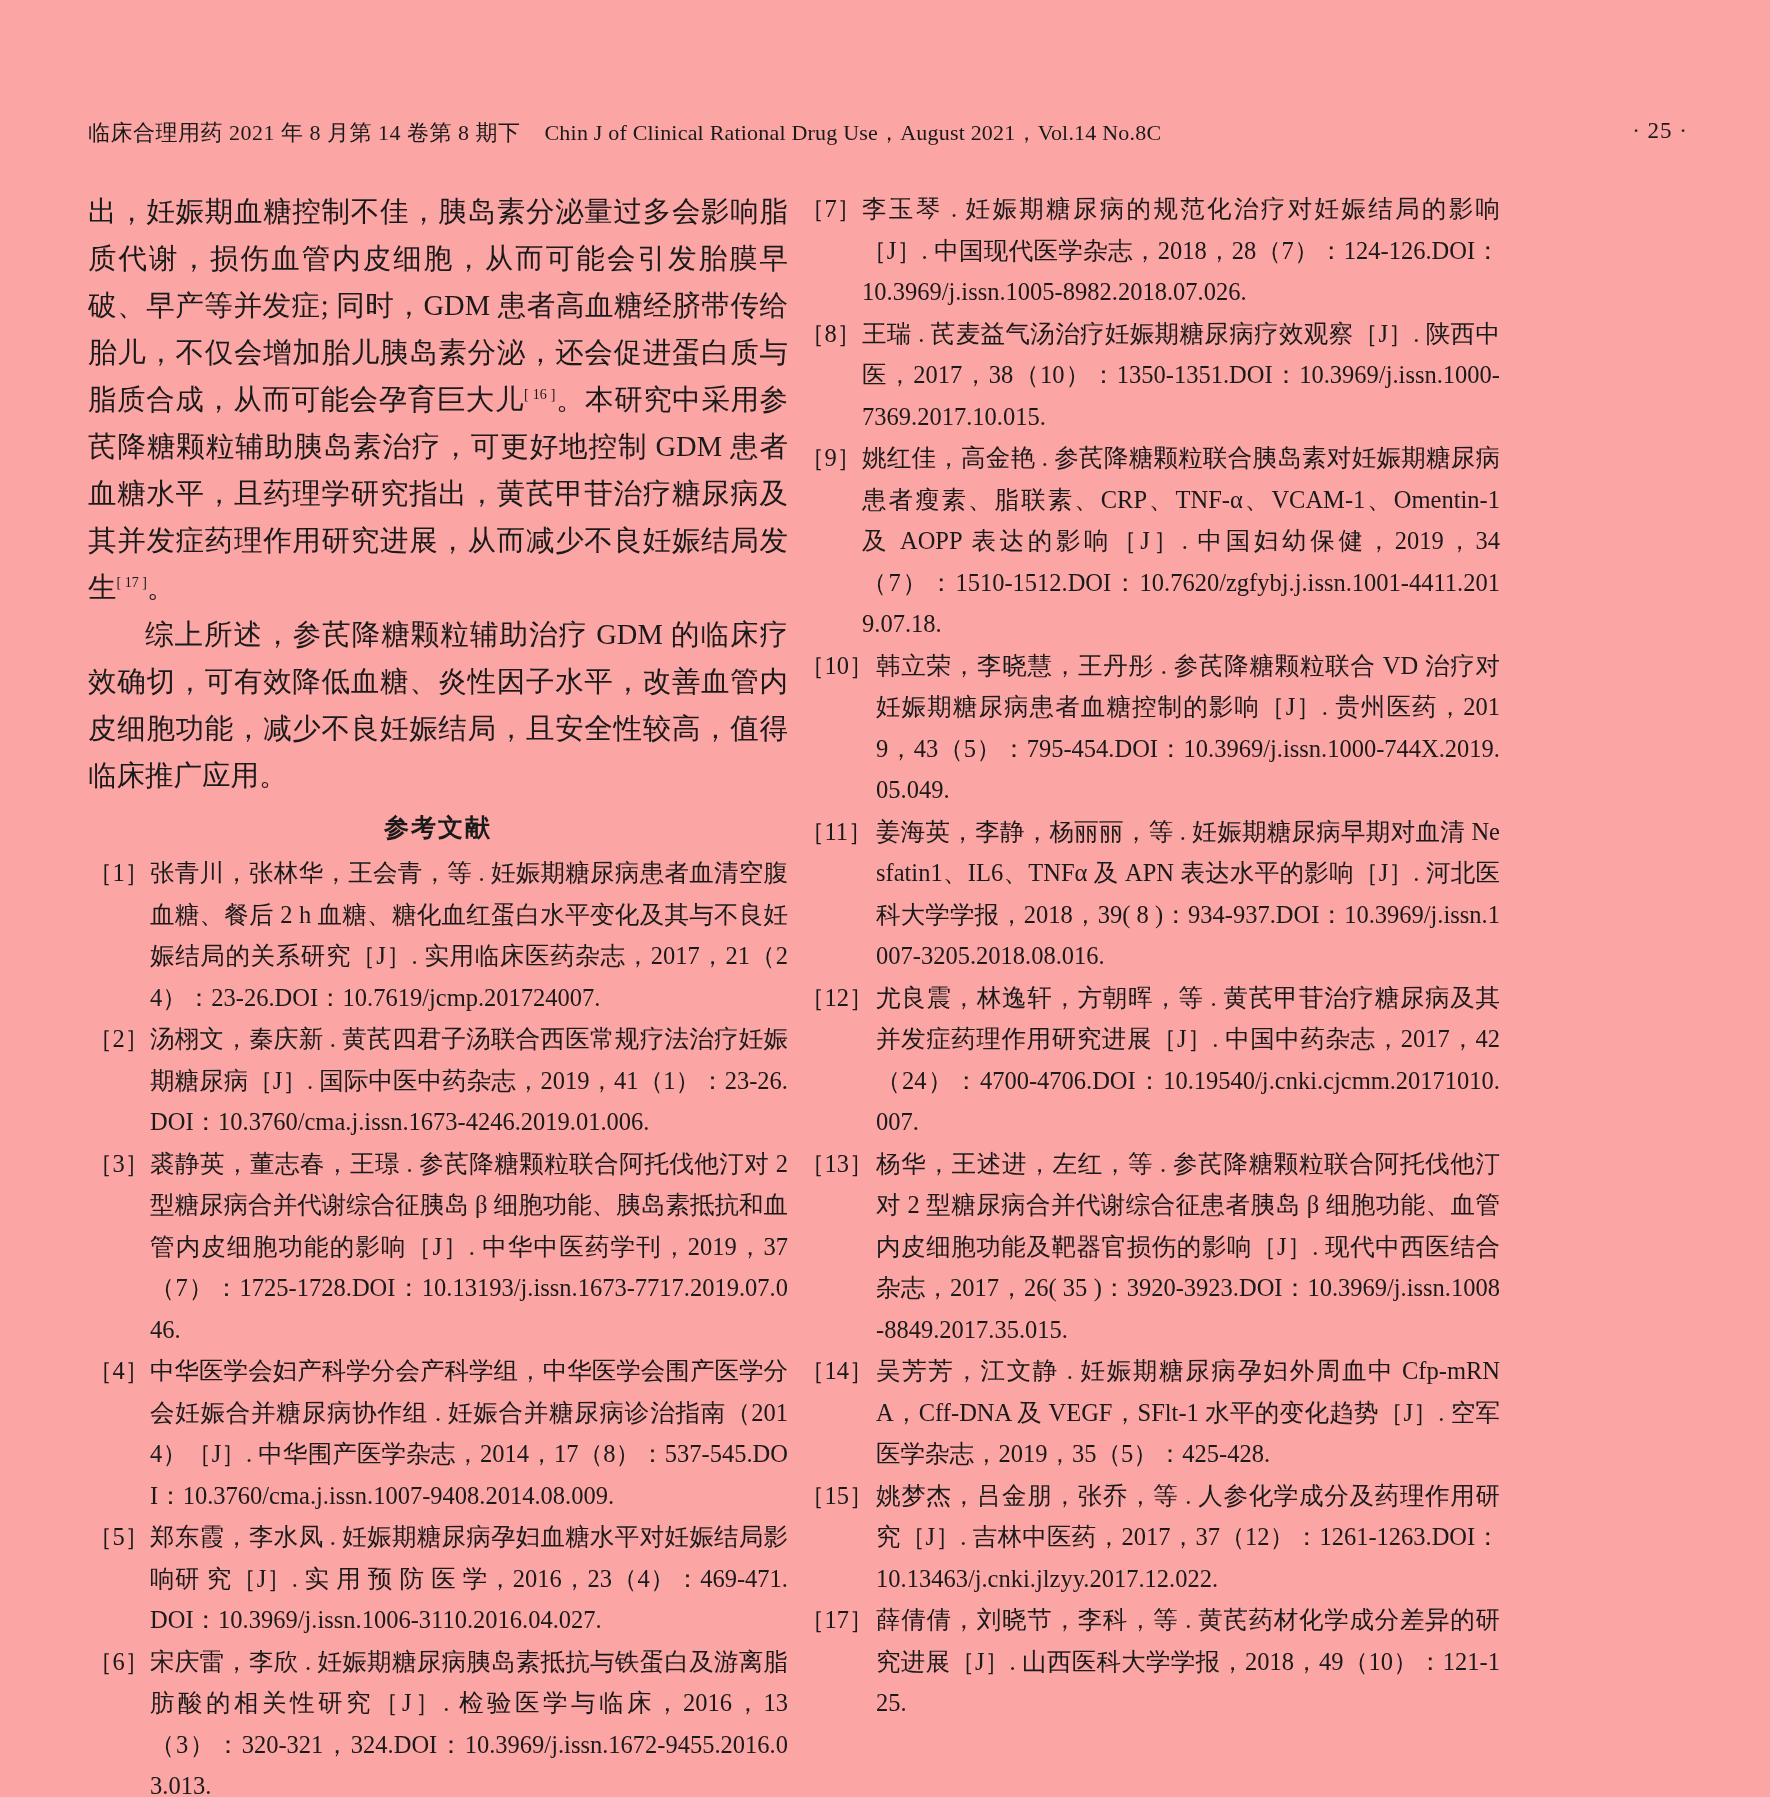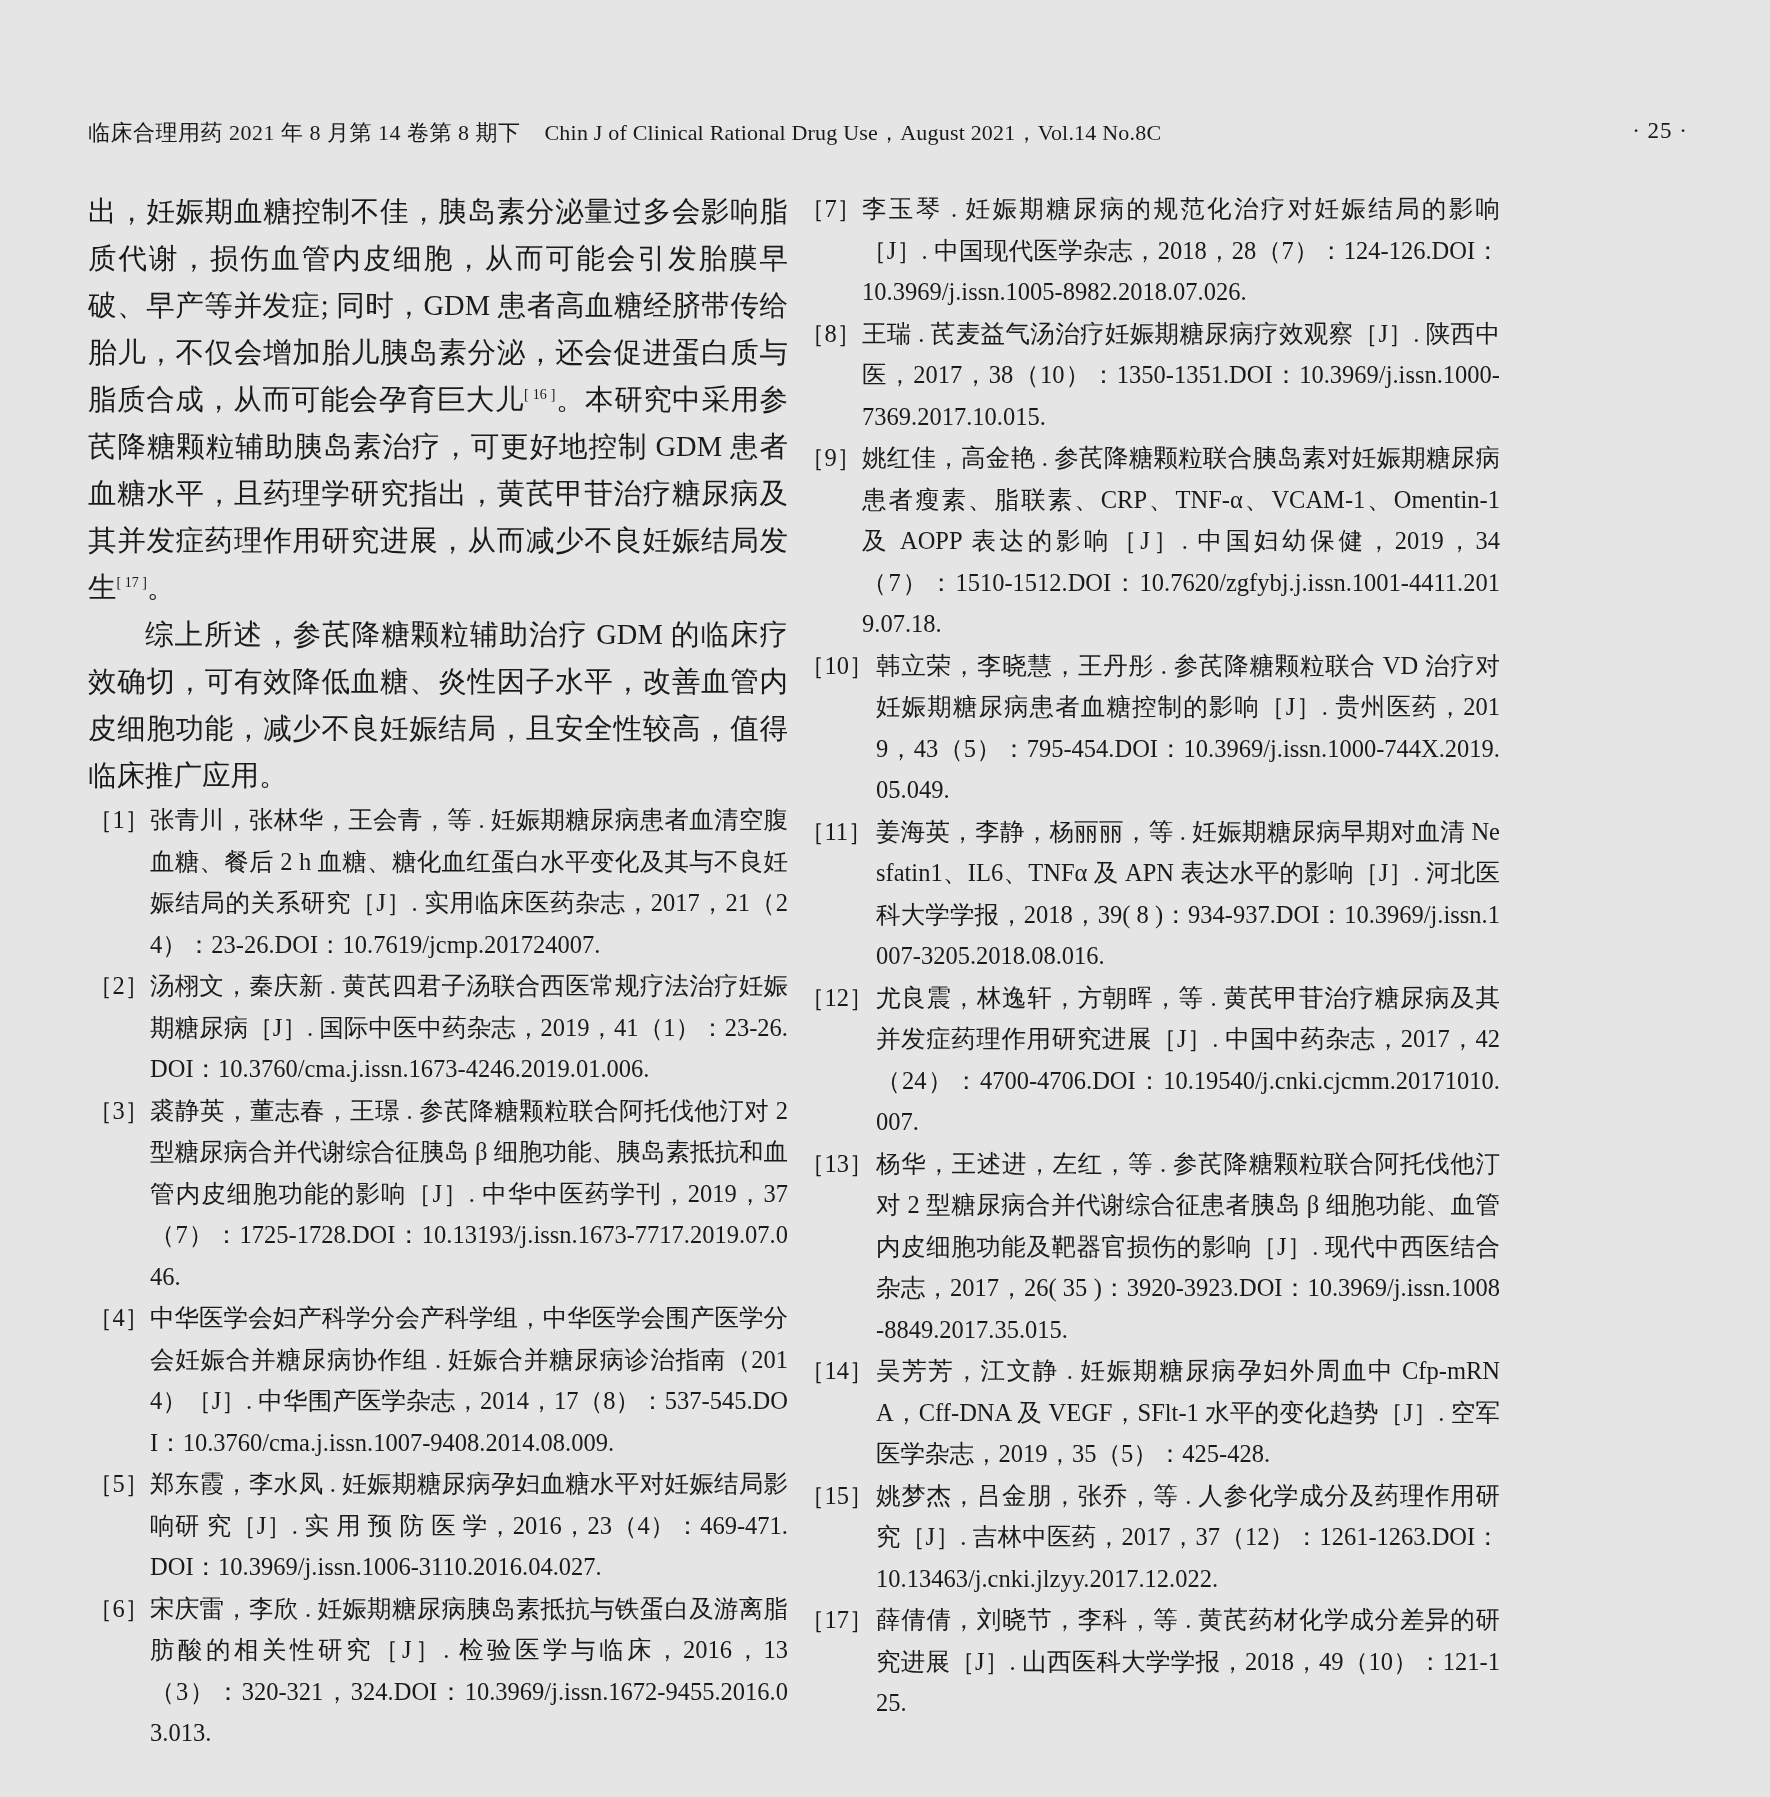--- a/index.html
+++ b/index.html
@@ -13,21 +13,21 @@
     font-family: "Liberation Serif", "DejaVu Serif", serif;
     color: #1a1a1a;
     position: relative;
     overflow: hidden;
   }
   .page {
     position: absolute;
     left: 0; top: 0;
     width: 1770px;
     height: 1797px;
-    background: #e5e5e5;
+    background: #fca5a5;
   }
 
   
   .runhead {
     position: absolute;
     left: 88px;
     top: 118px;
     width: 1600px;
     height: 40px;
     display: flex;
@@ -134,20 +134,21 @@
   <div class="page-no">· 25 ·</div>
 
   <div class="columns">
 
     <div class="col col-left">
 
       <p class="para"><span>出，妊娠期血糖控制不佳，胰岛素分泌量过多会影响脂质代谢，损伤血管内皮细胞，从而可能会引发胎膜早破、早产等并发症; 同时，GDM 患者高血糖经脐带传给胎儿，不仅会增加胎儿胰岛素分泌，还会促进蛋白质与脂质合成，从而可能会孕育巨大儿</span><span class="sup">[ 16 ]</span><span>。本研究中采用参芪降糖颗粒辅助胰岛素治疗，可更好地控制 GDM 患者血糖水平，且药理学研究指出，黄芪甲苷治疗糖尿病及其并发症药理作用研究进展，从而减少不良妊娠结局发生</span><span class="sup">[ 17 ]</span><span>。</span></p>
 
       <p class="para indent">综上所述，参芪降糖颗粒辅助治疗 GDM 的临床疗效确切，可有效降低血糖、炎性因子水平，改善血管内皮细胞功能，减少不良妊娠结局，且安全性较高，值得临床推广应用。</p>
 
+      <div class="ref-heading">参考文献</div>
 
       <ul class="ref-list">
         <li class="ref-item">
           <span class="ref-num">［1］</span>
           <span class="ref-text">张青川，张林华，王会青，等 . 妊娠期糖尿病患者血清空腹血糖、餐后 2 h 血糖、糖化血红蛋白水平变化及其与不良妊娠结局的关系研究［J］. 实用临床医药杂志，2017，21（24）：23-26.DOI：10.7619/jcmp.201724007.</span>
         </li>
         <li class="ref-item">
           <span class="ref-num">［2］</span>
           <span class="ref-text">汤栩文，秦庆新 . 黄芪四君子汤联合西医常规疗法治疗妊娠期糖尿病［J］. 国际中医中药杂志，2019，41（1）：23-26.DOI：10.3760/cma.j.issn.1673-4246.2019.01.006.</span>
         </li>

